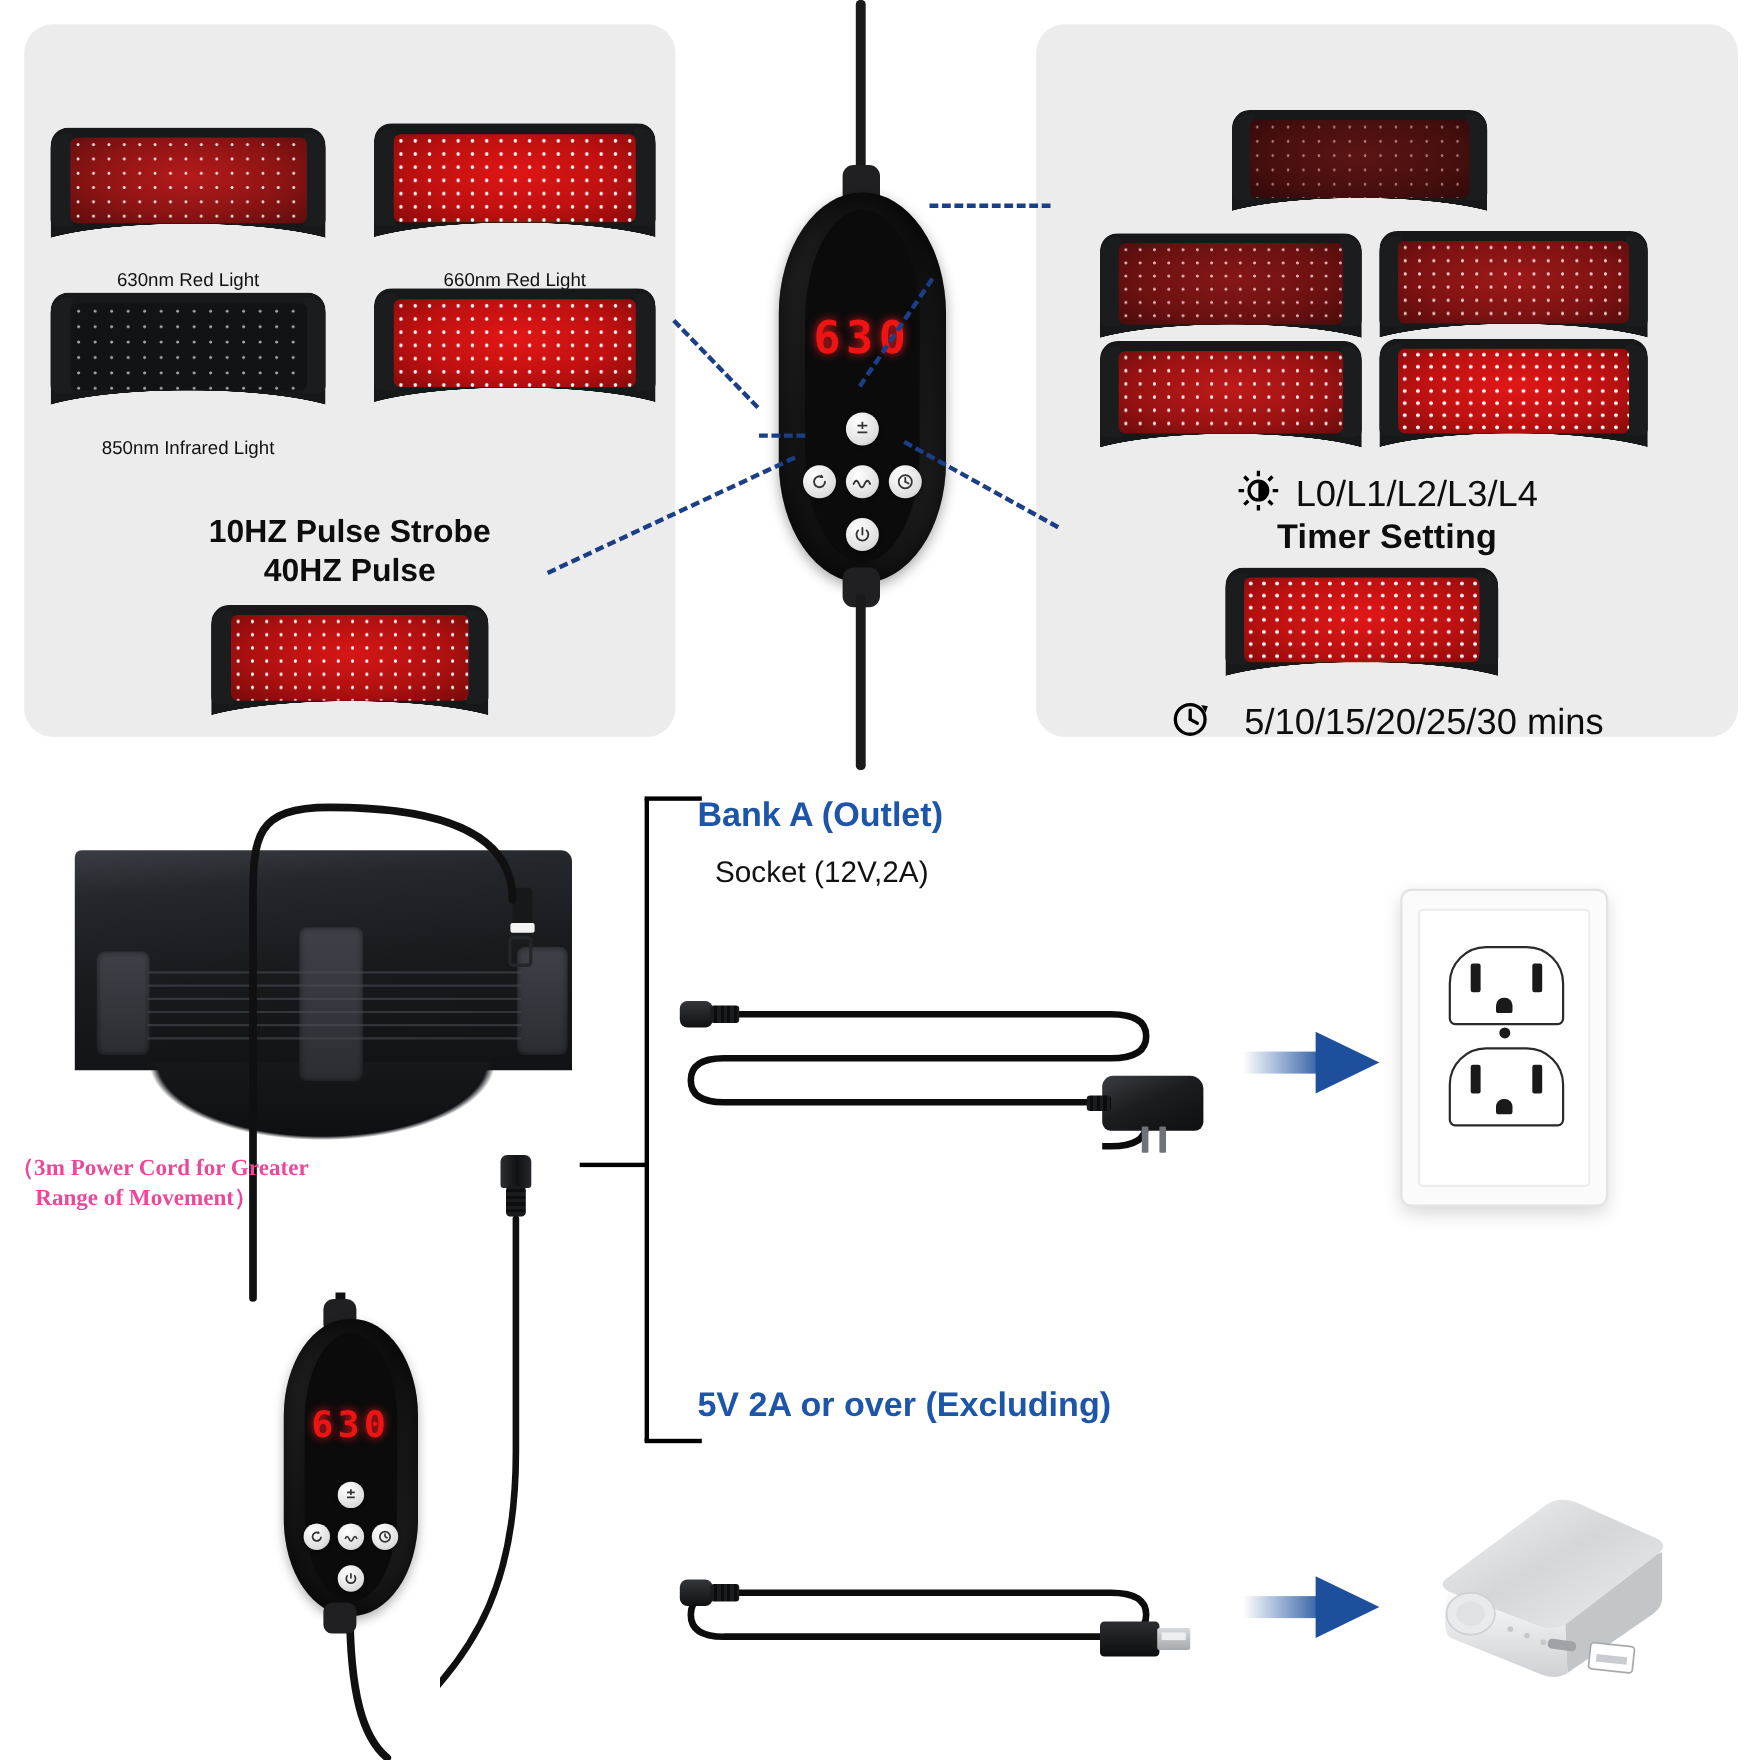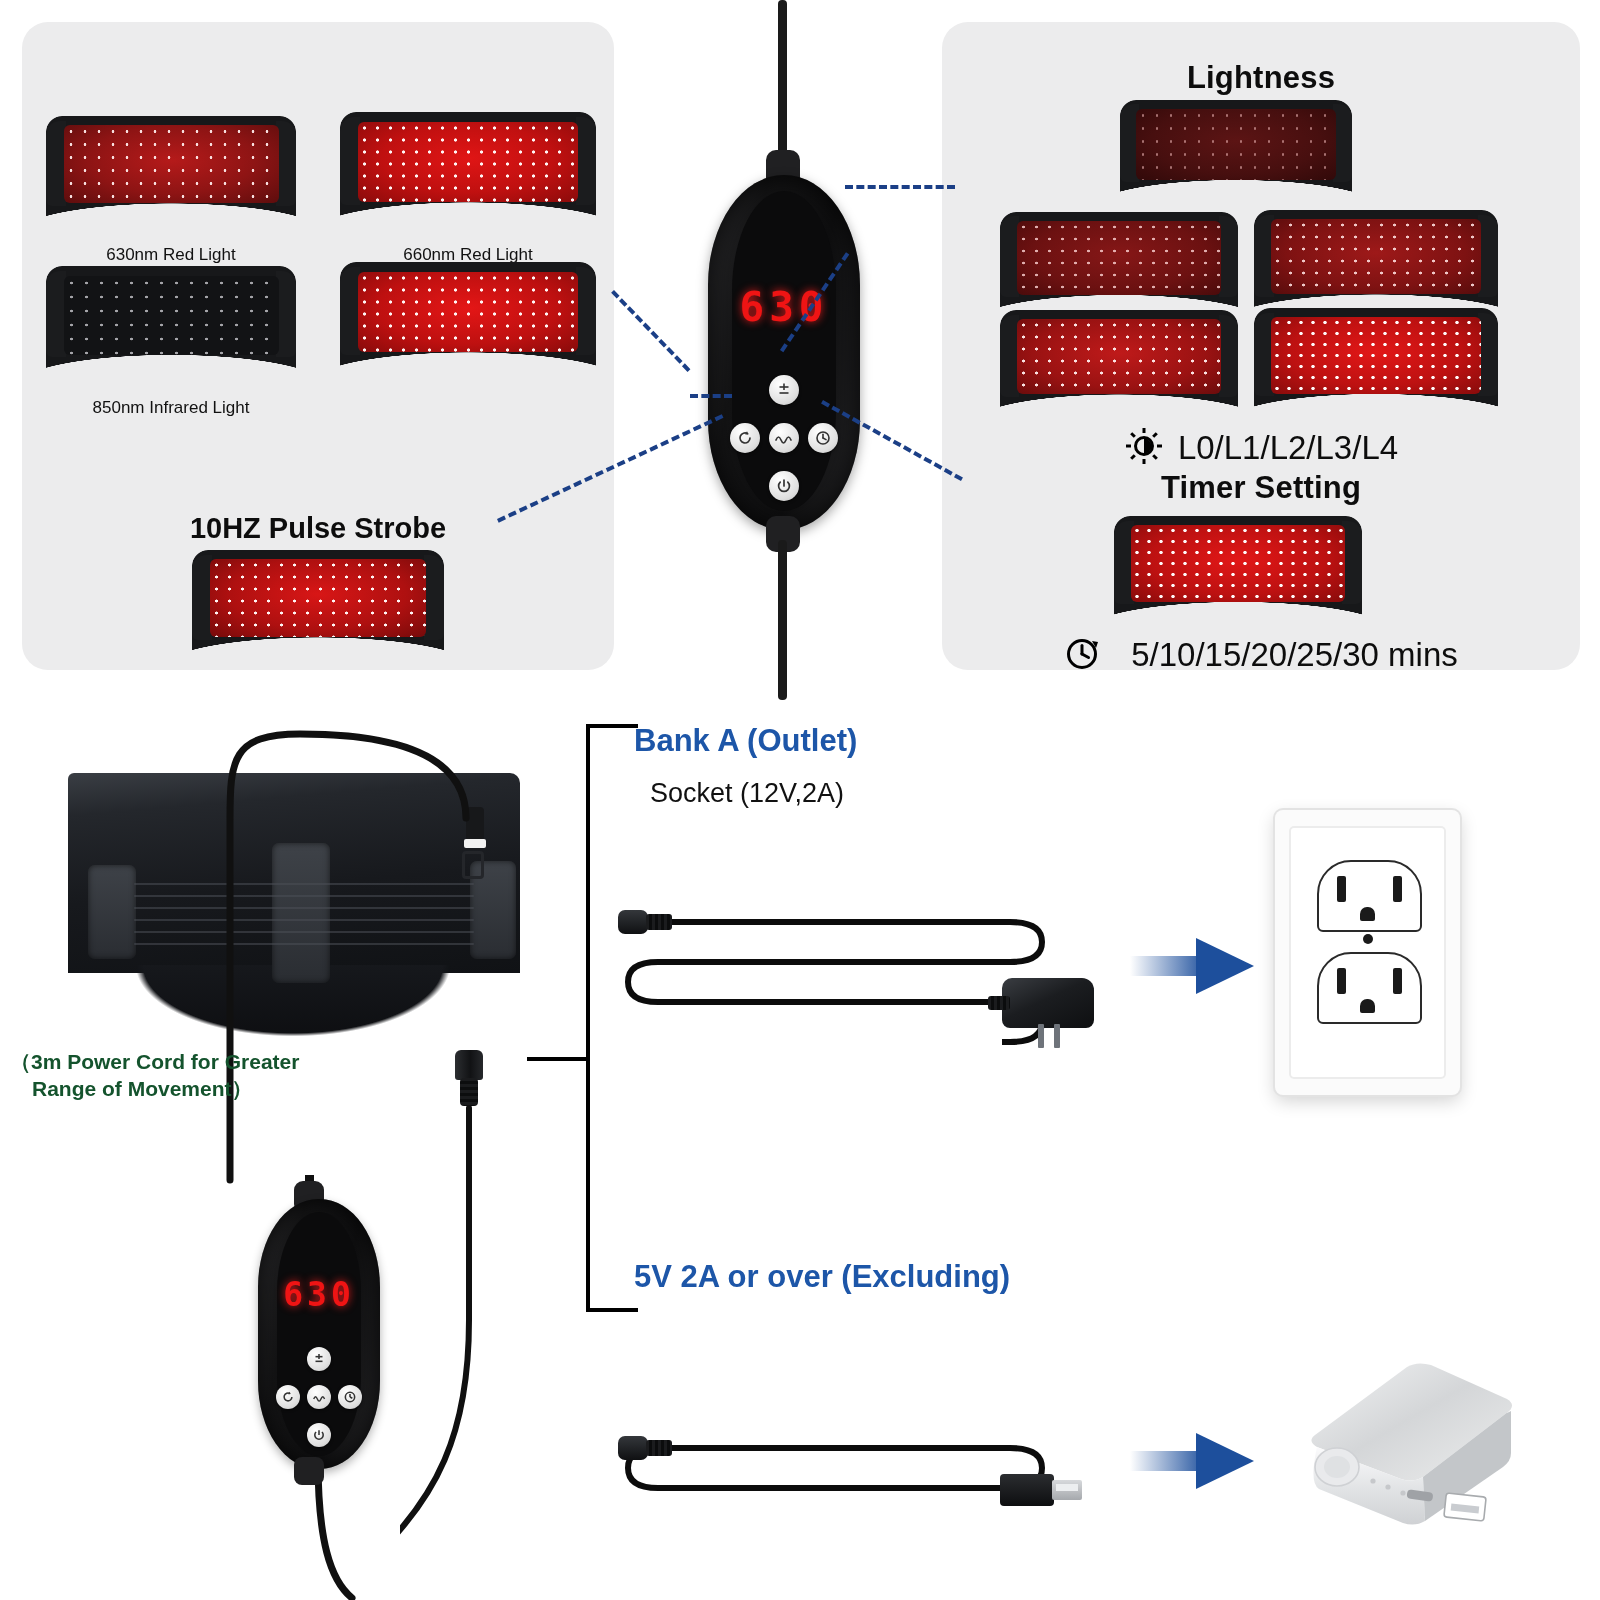--- a/index.html
+++ b/index.html
@@ -13,21 +13,21 @@
   .panel{position:absolute;background:#ececed;border-radius:26px;}
   #panel-left{left:22px;top:22px;width:592px;height:648px;}
   #panel-right{left:942px;top:22px;width:638px;height:648px;}
 
   .panel-title{position:absolute;width:100%;text-align:center;
      font-size:31px;font-weight:bold;color:#0d0d0d;letter-spacing:.2px;}
 
   .cap{position:absolute;text-align:center;font-size:17px;color:#111;line-height:1.25;}
 
   .bigcap{position:absolute;width:100%;text-align:center;font-size:29px;
-     font-weight:bold;color:#0d0d0d;line-height:1.18;margin-top:44px;}
+     font-weight:bold;color:#0d0d0d;line-height:1.18;}
 
   
   .pad{position:absolute;}
   .pad .shell{position:absolute;inset:0;background:#17181a;
      border-radius:16px 16px 8px 8px;
      box-shadow:0 3px 7px rgba(0,0,0,.35);
      -webkit-mask-image:radial-gradient(ellipse 62% 26% at 50% 100%,transparent 99%,#000 100%);
      mask-image:radial-gradient(ellipse 62% 26% at 50% 100%,transparent 99%,#000 100%);}
   .pad .glow{position:absolute;left:7%;right:7%;top:8%;bottom:26%;border-radius:6px;}
   .pad .dots{position:absolute;left:7%;right:7%;top:8%;bottom:26%;border-radius:6px;}
@@ -53,21 +53,21 @@
      display:flex;align-items:center;justify-content:center;
      box-shadow:0 1px 3px rgba(0,0,0,.6);}
   .btn svg{display:block;}
 
   
   .dash{position:absolute;height:0;border-top:4px dashed #1b3f86;transform-origin:0 0;}
 
   
   .headline{position:absolute;font-size:31px;font-weight:bold;color:#1d56a8;line-height:1.22;}
   .sub{position:absolute;font-size:27px;color:#111;}
-  .note{position:absolute;font-size:21px;font-weight:bold;color:#14532d;line-height:1.3;}
+  .note{position:absolute;font-size:21px;font-weight:bold;color:#ec4899;line-height:1.3;font-family:Liberation Serif, serif;}
 
   .bracket{position:absolute;border-left:4px solid #000;}
   .hline{position:absolute;border-top:4px solid #000;}
 
   
   .arrow{position:absolute;}
 
   
   #belt{position:absolute;left:60px;top:755px;width:470px;height:290px;}
   .belt-main{position:absolute;left:8px;top:18px;width:452px;height:200px;
@@ -134,21 +134,20 @@
   <div class="pad" id="pad-pulse" style="left:170px;top:528px;width:252px;height:118px">
     <div class="shell"></div>
       <div class="sideL"></div>
       <div class="sideR"></div>
     <div class="glow" style="background:radial-gradient(ellipse at 50% 45%,#d81616 0%,#ae1010 58%,#760a0a 100%)"></div>
     <div class="dots" style="background-image:radial-gradient(circle,rgba(255,245,245,1) 1.2px,transparent 1.8px);background-size:13px 12px"></div>
   </div>
 </div>
 
 <div class="panel" id="panel-right">
-  <div class="panel-title" style="top:38px">Lightness</div>
 
   <div class="pad" style="left:178px;top:78px;width:232px;height:108px">
     <div class="shell"></div>
       <div class="sideL"></div>
       <div class="sideR"></div>
     <div class="glow" style="background:radial-gradient(ellipse at 50% 45%,#5c1414 0%,#470f0f 60%,#310909 100%)"></div>
     <div class="dots" style="background-image:radial-gradient(circle,rgba(235,180,180,.60) 1.0px,transparent 1.5px);background-size:14px 13px"></div>
   </div>
 
   <div class="pad" style="left:58px;top:190px;width:238px;height:112px">

